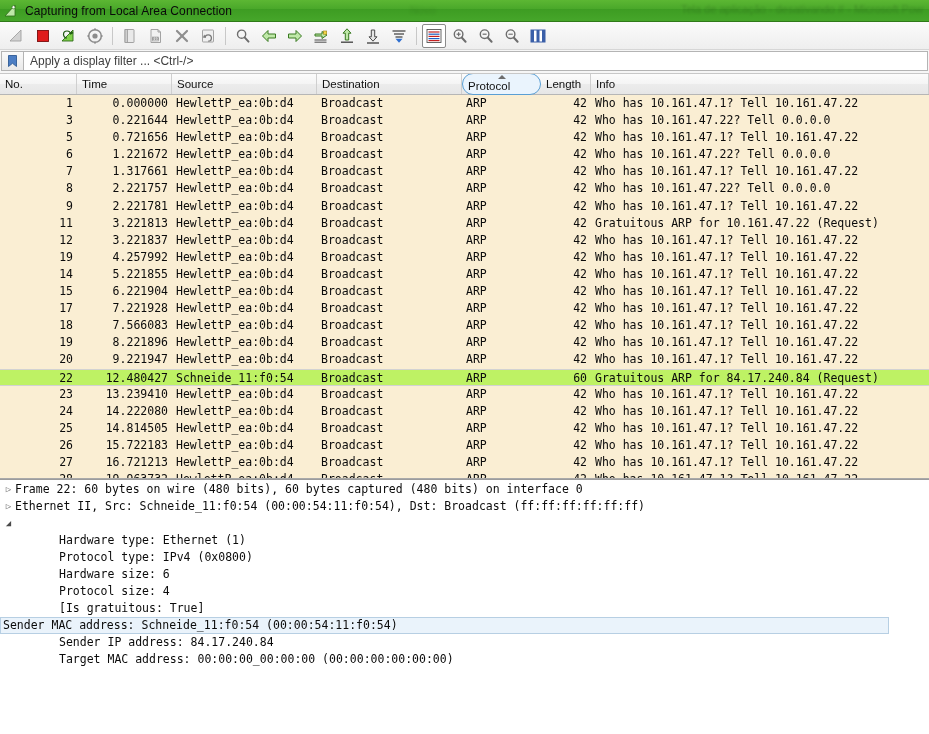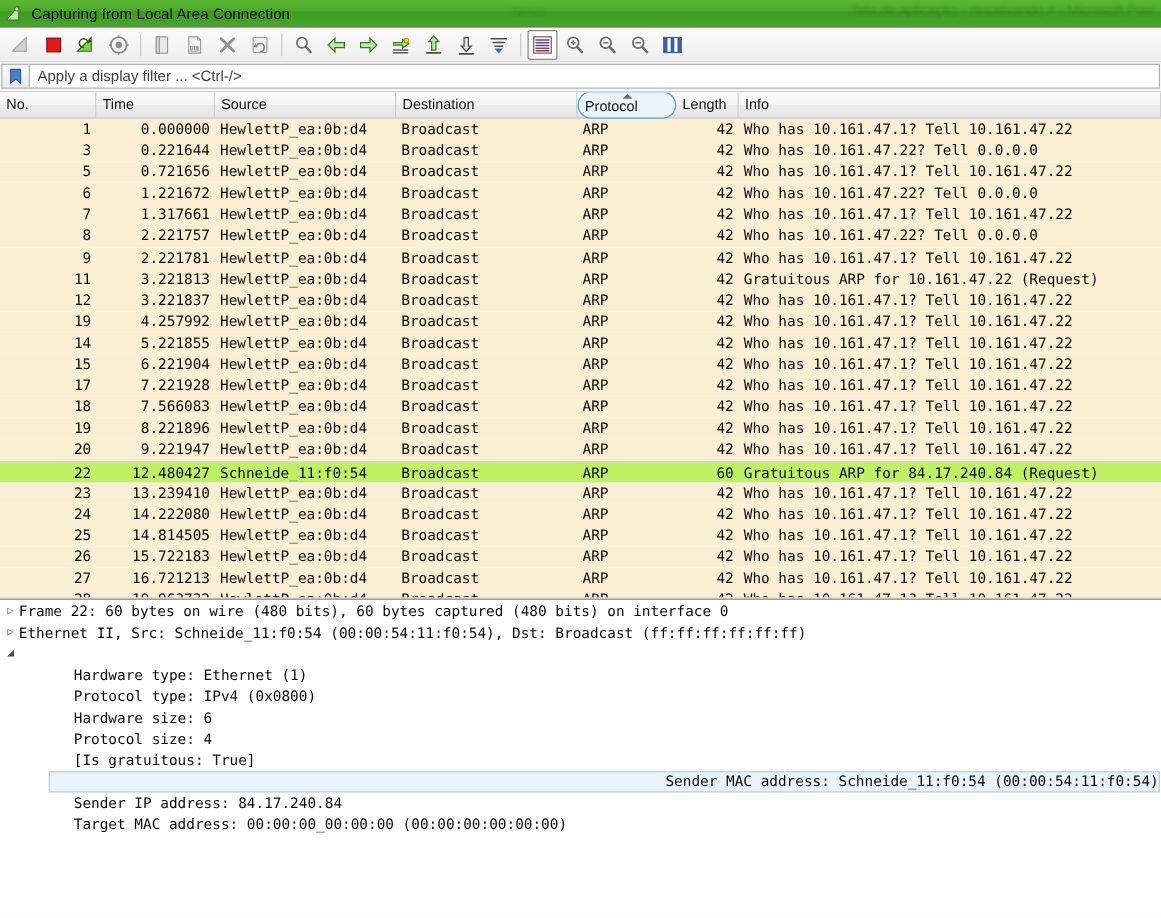--- a/index.html
+++ b/index.html
@@ -239,24 +239,22 @@
     display: flex;
     align-items: center;
     white-space: nowrap;
     cursor: default;
     padding-left: 2px;
   }
   .drow.highlight {
     background: #eaf3fb;
     border: 1px solid #b7cfe3;
     height: 17px;
-    margin-left: 39px;
     padding-left: 2px;
     width: calc(100% - 40px);
-    justify-content: flex-end;
   }
   .dtri {
     width: 13px;
     flex: 0 0 13px;
     display: flex;
     align-items: center;
     justify-content: center;
     font-size: 9px;
     color: #6f6f6f;
   }

